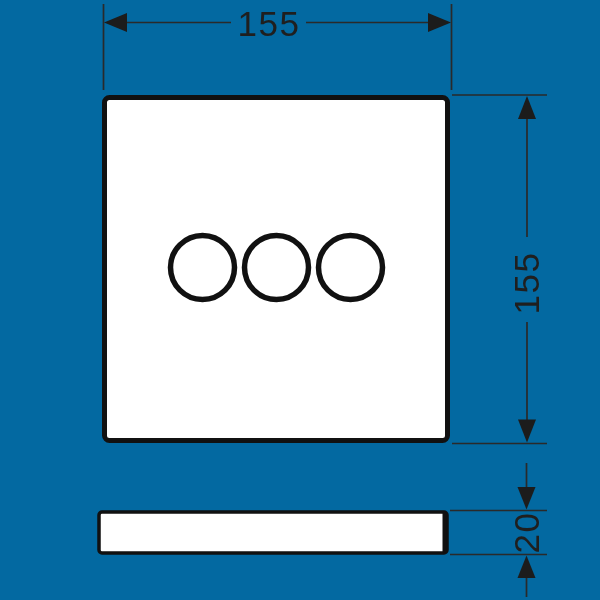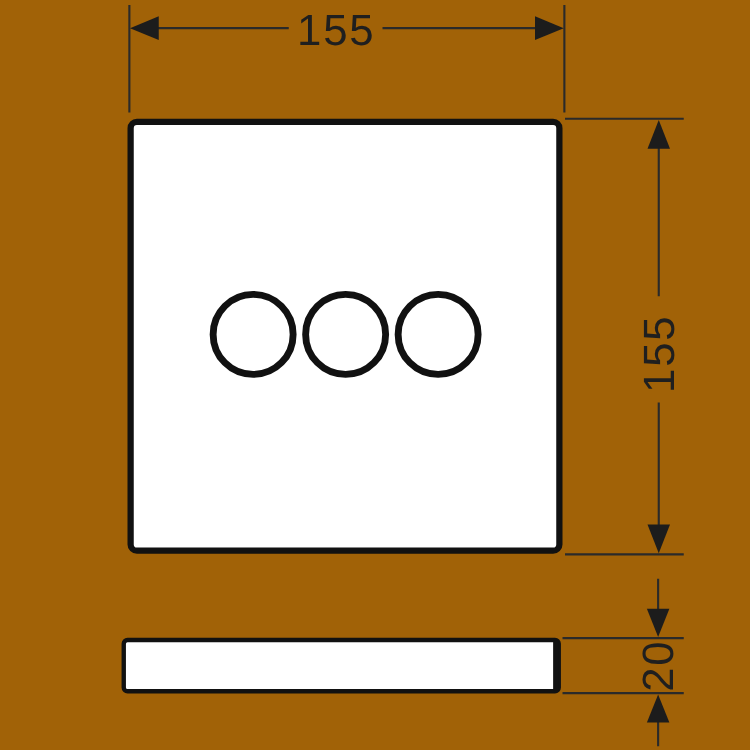--- a/index.html
+++ b/index.html
@@ -4,21 +4,21 @@
 <style>
   html, body {
     margin: 0;
     padding: 0;
     background: #ffffff;
   }
   .canvas {
     position: relative;
     width: 600px;
     height: 600px;
-    background: #a16207;
+    background: #0369a1;
     overflow: hidden;
   }
   svg {
     display: block;
   }
   .dim-text {
     font-family: "Liberation Sans", sans-serif;
     font-size: 35px;
     font-weight: 400;
     letter-spacing: 1.5px;

